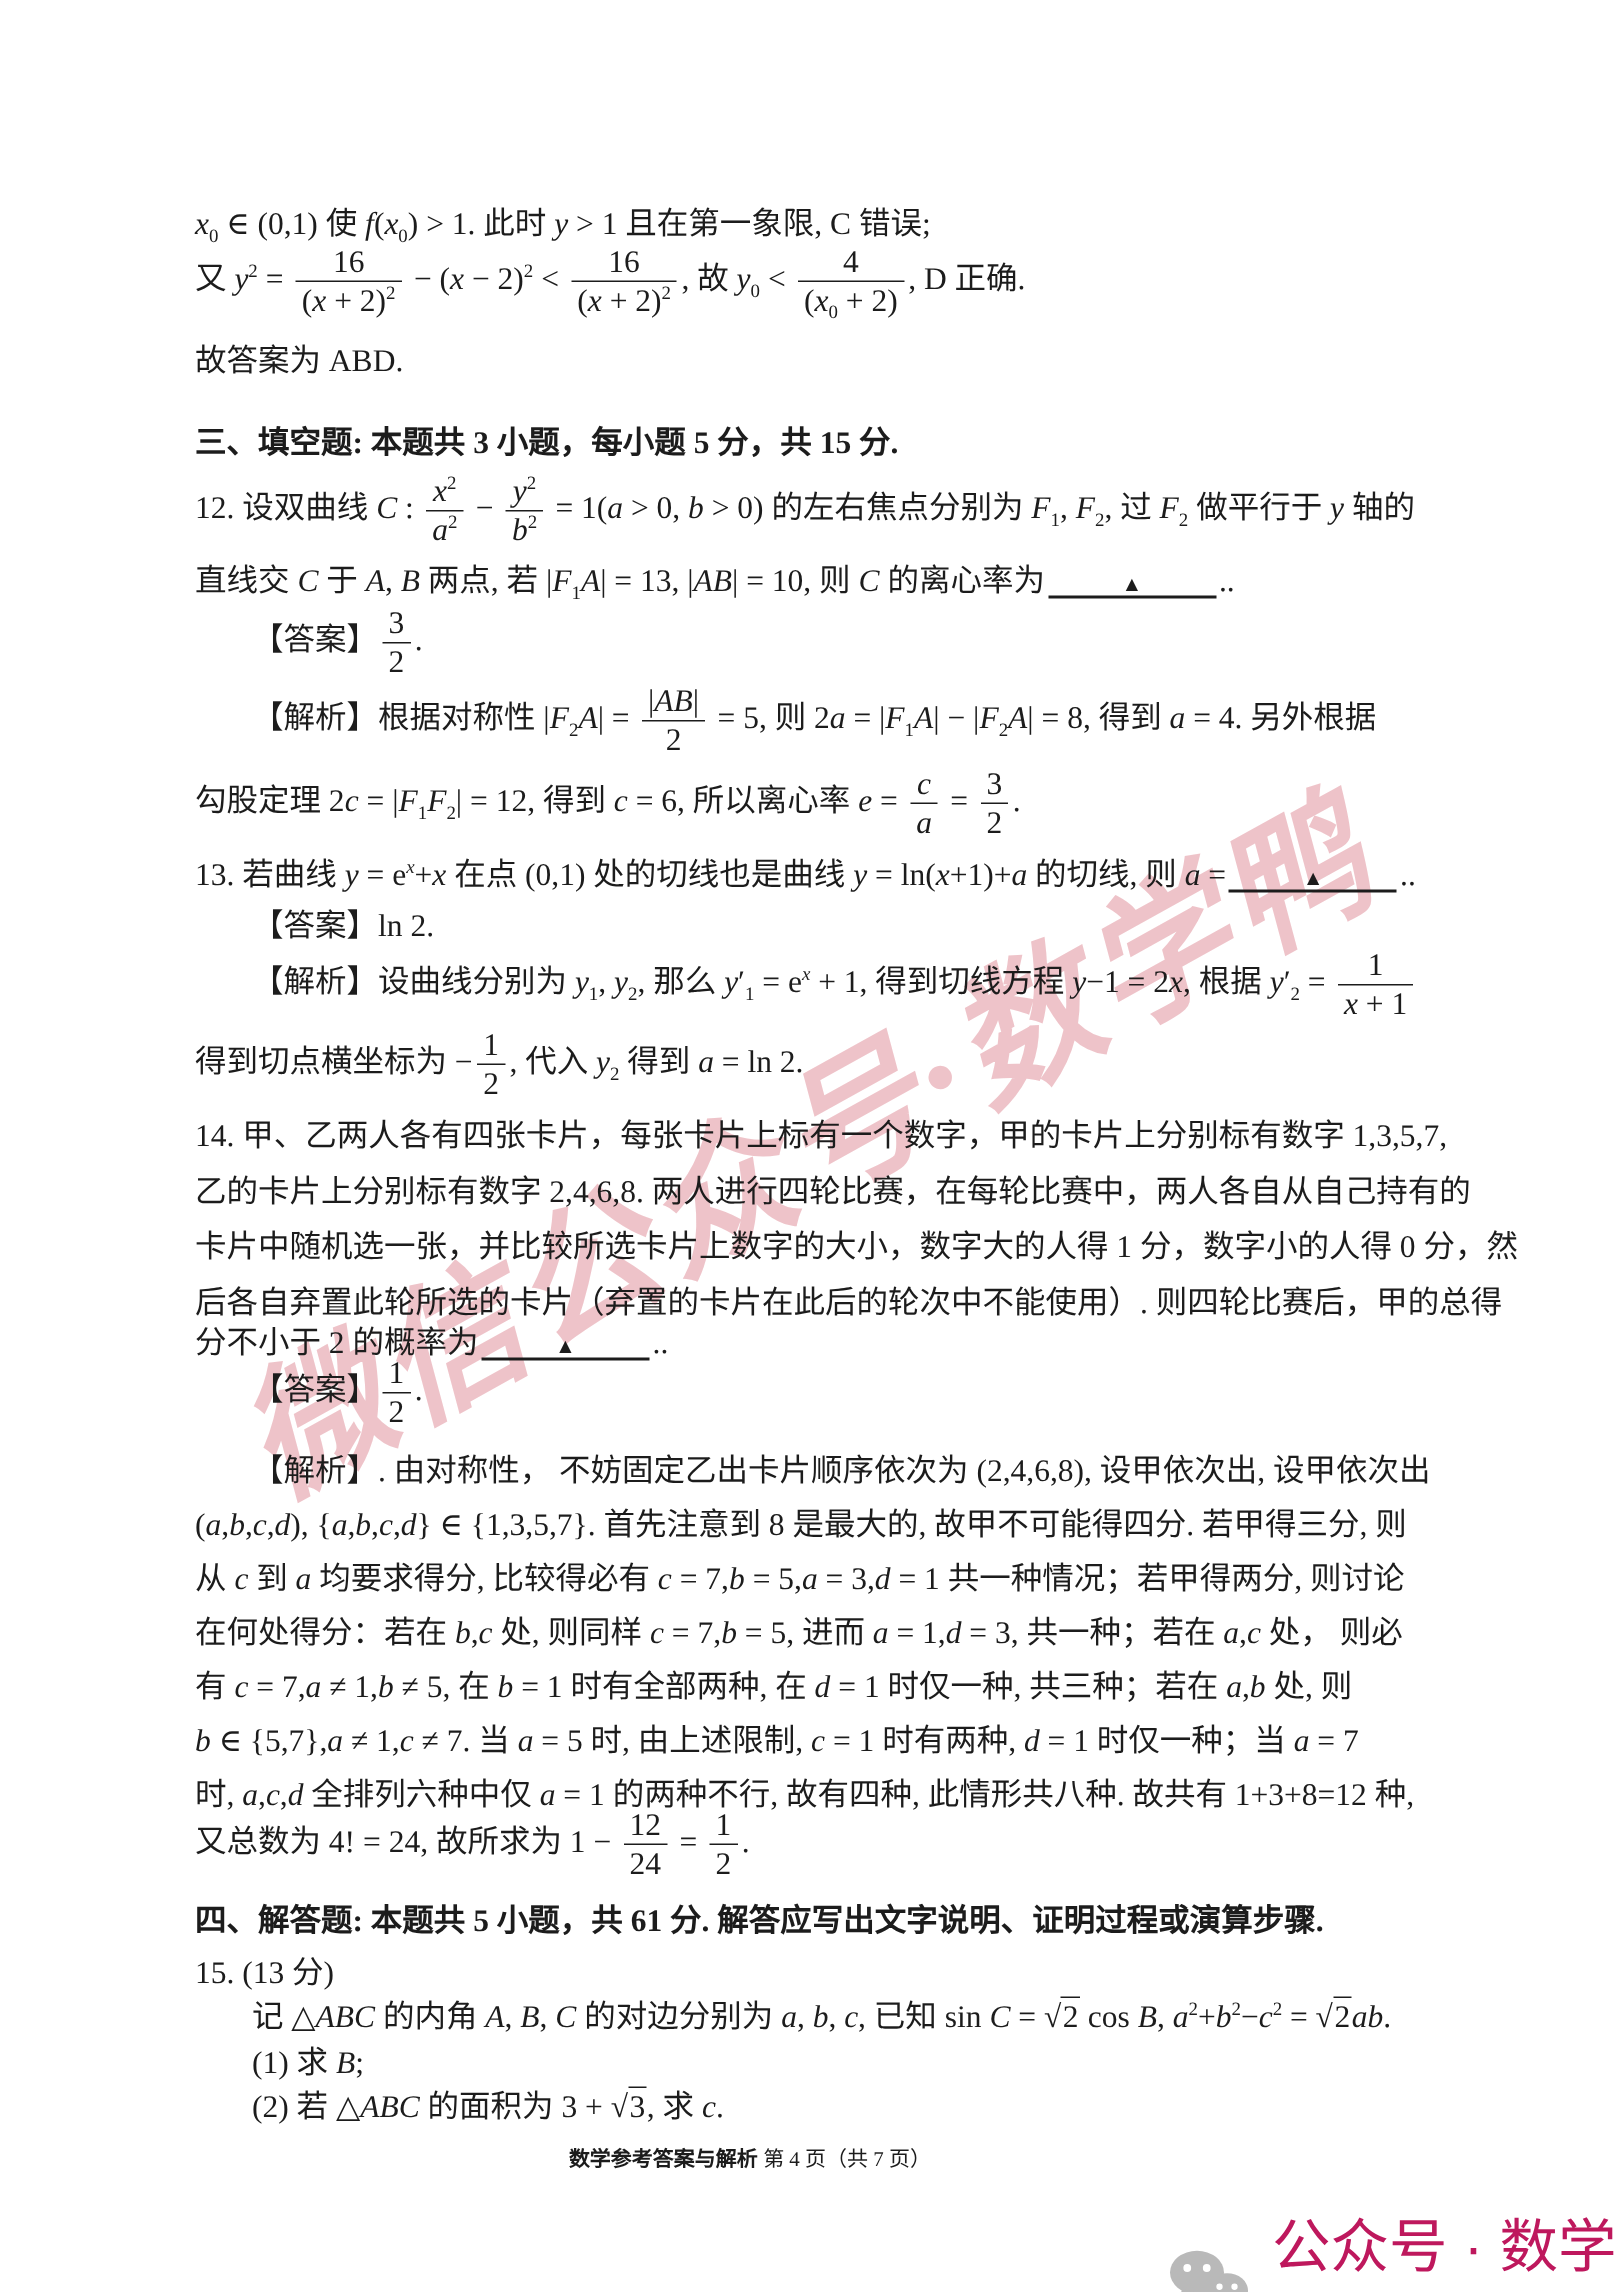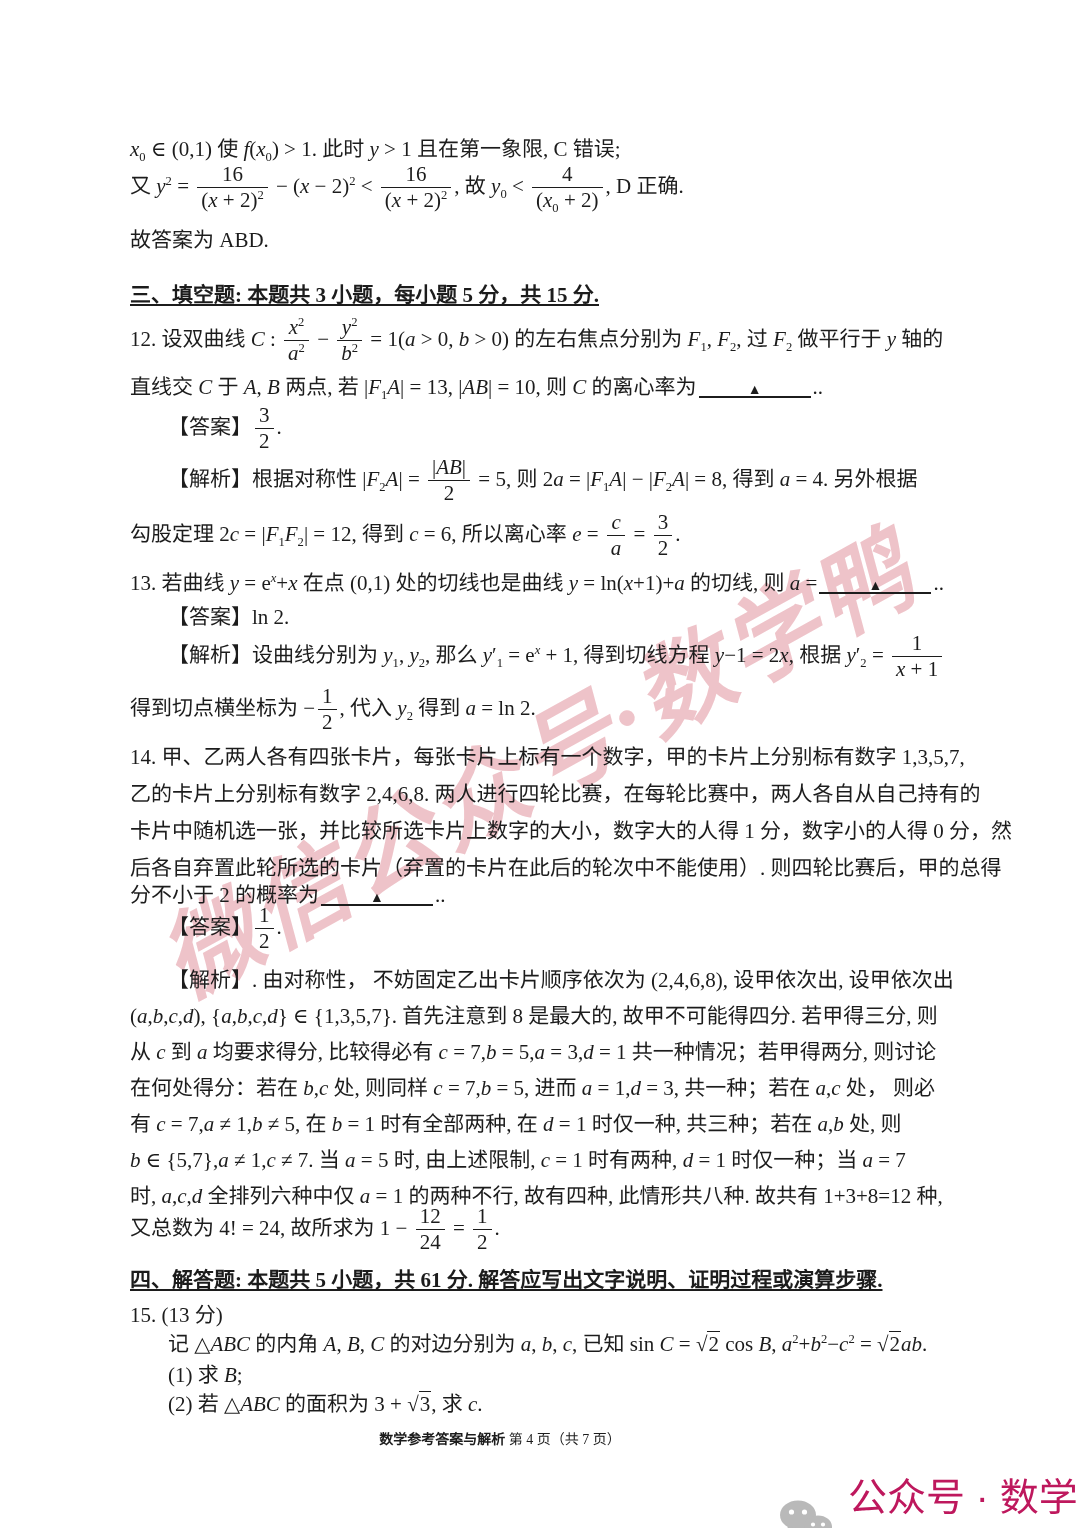--- a/index.html
+++ b/index.html
@@ -11,21 +11,21 @@
   .wm{
     position:absolute;left:535px;top:758px;
     transform:translate(-50%,-50%) rotate(-29deg);
     font-size:96px;font-weight:700;font-style:italic;
     color:#dd8490;opacity:.48;letter-spacing:6px;white-space:nowrap;z-index:0;
   }
   
   .ln{position:absolute;white-space:nowrap;line-height:37px;font-size:21px;z-index:1;}
   .x0{left:130px;}
   .x1{left:168px;}
-  .hd{font-weight:700;text-decoration:underline;}
+  .hd{font-weight:700;}
   i{font-style:italic;font-family:"Liberation Serif","DejaVu Serif",serif;}
   sup{font-size:60%;line-height:0;}
   sub{font-size:60%;line-height:0;}
   
   .fr{display:inline-flex;flex-direction:column;text-align:center;vertical-align:middle;
       margin:0 3px;line-height:1.2;}
   .fr .nu{display:block;padding:0 4px;border-bottom:1.6px solid currentColor;}
   .fr .de{display:block;padding:0 4px;}
   
   .blank{display:inline-block;width:112px;border-bottom:2px solid currentColor;

